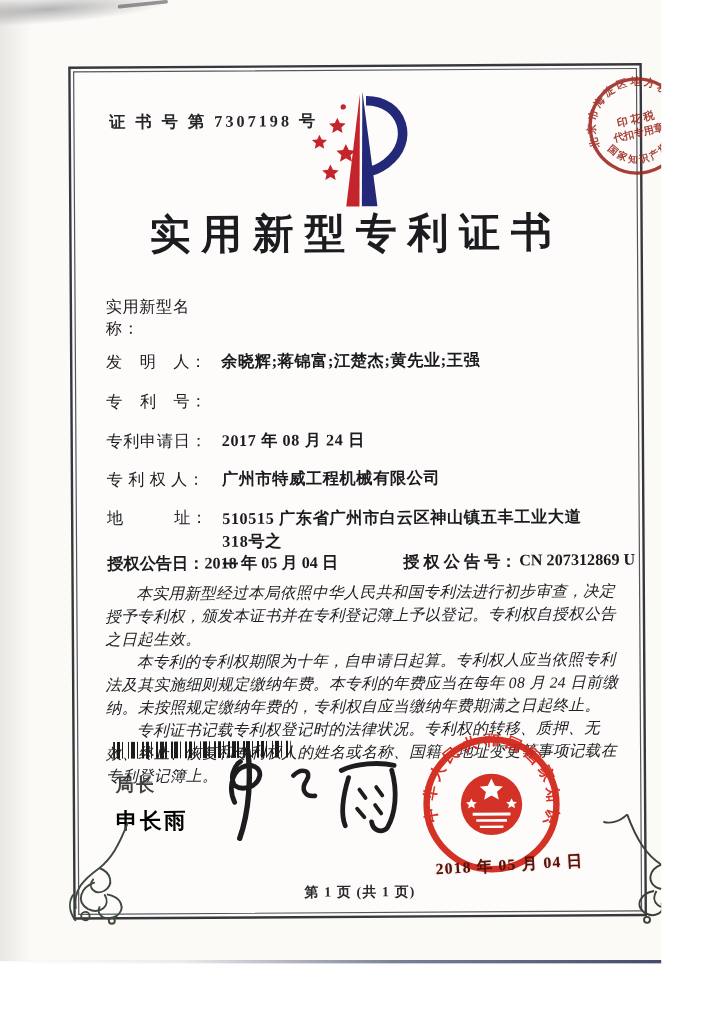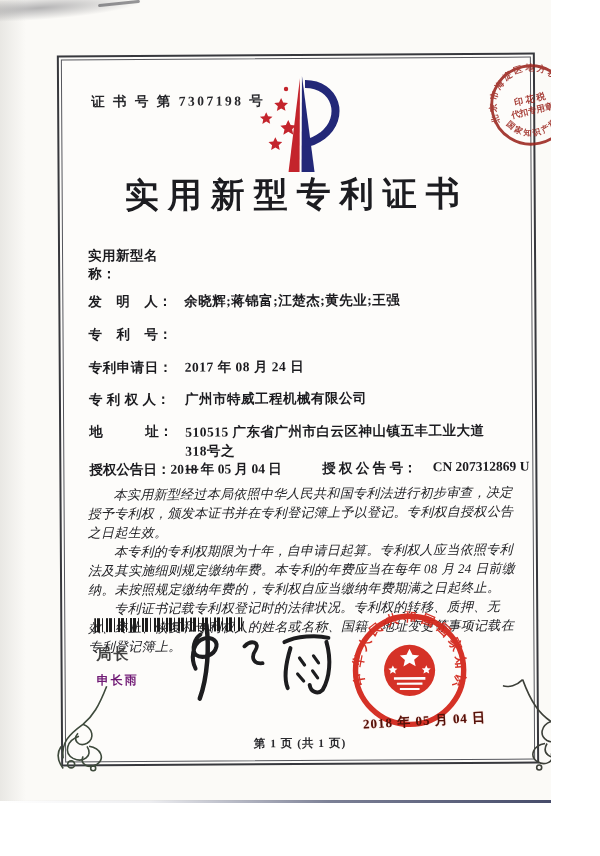--- a/index.html
+++ b/index.html
@@ -24,38 +24,38 @@
   .cert-no { position:absolute; left:32px; top:36px; font-size:13.5px; font-weight:bold;
     letter-spacing:2.5px; color:#26262a; }
 
   .logo { position:absolute; left:50%; top:18px; transform:translateX(-50%); }
 
   .title { position:absolute; left:0; right:0; top:116px; text-align:center;
     font-size:34px; font-weight:bold; letter-spacing:9px; color:#1c1c20; }
 
   .fields { position:absolute; left:28px; top:190px; width:428px; font-size:13.5px; color:#1b1b1f; }
   .frow { position:absolute; left:0; display:flex; }
-  .frow .lbl { font-weight:bold; width:96px; flex:0 0 96px; letter-spacing:.5px; }
+  .frow .lbl { font-weight:normal; width:96px; flex:0 0 96px; letter-spacing:.5px; }
   .frow .val { font-weight:bold; letter-spacing:.5px; }
   .frow.addr .val { width:318px; line-height:19px; }
   .grant-row { position:absolute; left:0; top:214px; width:440px; display:flex; justify-content:space-between; }
   .grant-row .part { display:flex; font-weight:bold; }
 
   .paragraphs { position:absolute; left:26px; top:428px; width:432px; font-size:13px;
     line-height:19px; color:#222226; font-style:italic; letter-spacing:.3px; }
   .paragraphs p { text-indent:2em; }
 
   .barcode { position:absolute; left:32px; top:561px; width:148px; height:14px;
     background-image:repeating-linear-gradient(90deg,
       #1c1c1c 0px,#1c1c1c 1.5px, transparent 1.5px, transparent 3px,
       #1c1c1c 3px,#1c1c1c 6px, transparent 6px, transparent 7.5px,
       #1c1c1c 7.5px,#1c1c1c 8.5px, transparent 8.5px, transparent 12px); }
 
   .director-title { position:absolute; left:34px; top:588px; font-size:15px; font-weight:bold; color:#404040; letter-spacing:2px; }
-  .director-name  { position:absolute; left:34px; top:615px; font-size:12px; font-weight:bold; color:#701a75; letter-spacing:2px; }
+  .director-name  { position:absolute; left:34px; top:615px; font-size:18px; font-weight:bold; color:#000000; letter-spacing:2px; }
   .signature { position:absolute; left:104px; top:560px; }
 
   .page-footer { position:absolute; left:0; right:0; bottom:12px; text-align:center;
     font-size:11.5px; font-weight:bold; letter-spacing:1px; color:#2a2a2e; }
 
   
   .flourish-bl { position:absolute; left:-14px; bottom:-16px; }
   .flourish-br { position:absolute; right:-52px; bottom:-18px; transform:scaleX(-1); }
 
   
@@ -126,21 +126,21 @@
         <span class="lbl">地　　　址：</span>
         <span class="val"><span>510515 广东省广州市白云区神山镇五丰工业大道318号之</span><br><span>一</span></span>
       </div>
       <div class="grant-row">
         <span class="part">
           <span class="lbl">授权公告日：</span>
           <span class="val">2018 年 05 月 04 日</span>
         </span>
         <span class="part">
           <span>授 权 公 告 号：</span>
-          <span style="margin-left:16px">CN 207312869 U</span>
+          <span style="margin-left:2px">CN 207312869 U</span>
         </span>
       </div>
     </div>
 
     <div class="paragraphs">
       <p>本实用新型经过本局依照中华人民共和国专利法进行初步审查，决定授予专利权，颁发本证书并在专利登记簿上予以登记。专利权自授权公告之日起生效。</p>
       <p>本专利的专利权期限为十年，自申请日起算。专利权人应当依照专利法及其实施细则规定缴纳年费。本专利的年费应当在每年 08 月 24 日前缴纳。未按照规定缴纳年费的，专利权自应当缴纳年费期满之日起终止。</p>
       <p>专利证书记载专利权登记时的法律状况。专利权的转移、质押、无效、终止、恢复和专利权人的姓名或名称、国籍、地址变更等事项记载在专利登记簿上。</p>
     </div>
 

